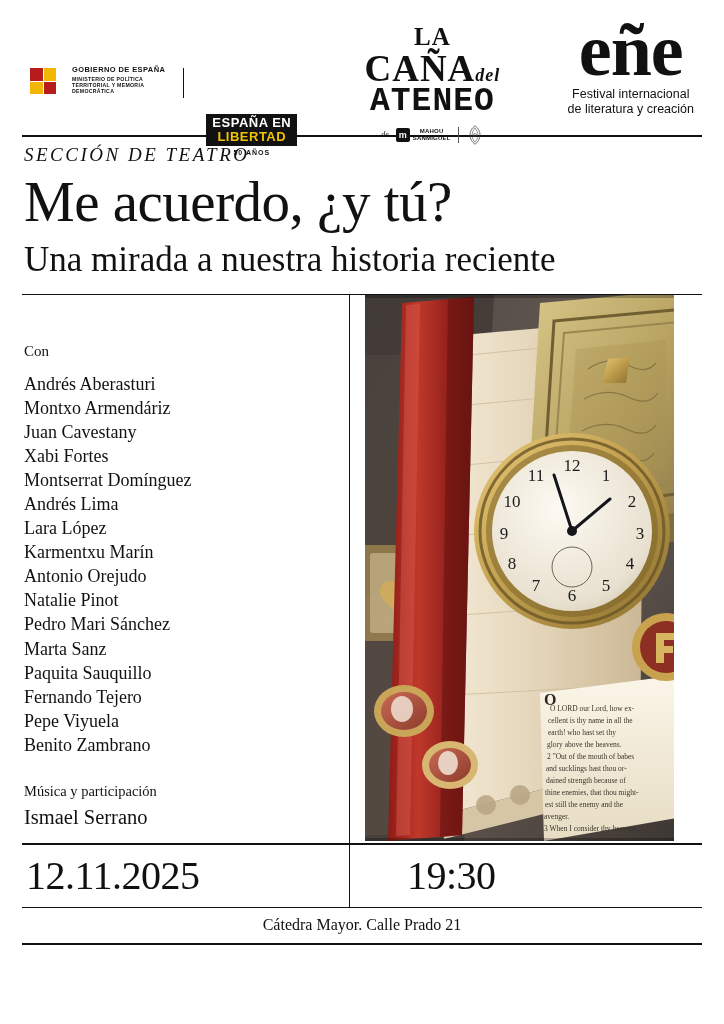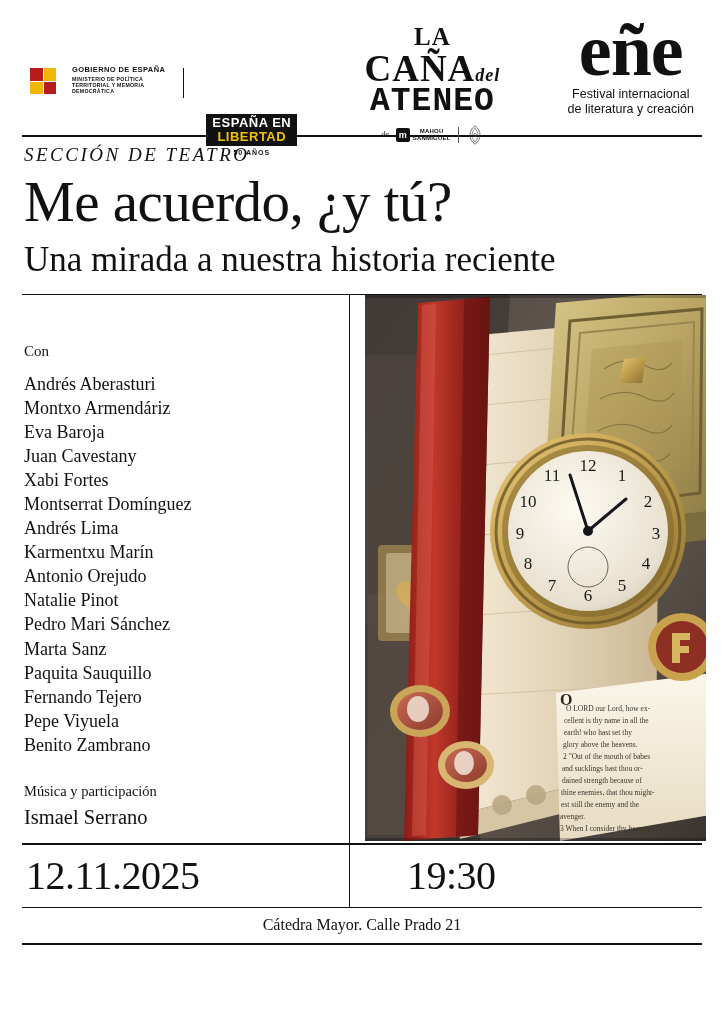--- a/index.html
+++ b/index.html
@@ -243,21 +243,21 @@
     flex: 1;
     padding-left: 0;
     position: relative;
   }
 
   
   .photo {
     position: absolute;
     left: 0px;
     top: 0px;
-    width: 341px;
+    width: 309px;
     height: 546px;
     overflow: hidden;
     background: #2a2724;
   }
   .photo svg { display: block; width: 100%; height: 100%; }
 
   
   .rule-foot { height: 1.5px; background: #111; }
   .footer-row {
     display: flex;
@@ -363,25 +363,25 @@
   <div class="rule-thin"></div>
 
   <div class="body-area">
     <div class="vline v1"></div>
 
     <div class="left-col">
       <div class="con-label">Con</div>
       <ul class="cast">
         <li>Andrés Aberasturi</li>
         <li>Montxo Armendáriz</li>
-        <li>Eva Baroja</li>
         <li>Juan Cavestany</li>
         <li>Xabi Fortes</li>
         <li>Montserrat Domínguez</li>
         <li>Andrés Lima</li>
+        <li>Lara López</li>
         <li>Karmentxu Marín</li>
         <li>Antonio Orejudo</li>
         <li>Natalie Pinot</li>
         <li>Pedro Mari Sánchez</li>
         <li>Marta Sanz</li>
         <li>Paquita Sauquillo</li>
         <li>Fernando Tejero</li>
         <li>Pepe Viyuela</li>
         <li>Benito Zambrano</li>
       </ul>

